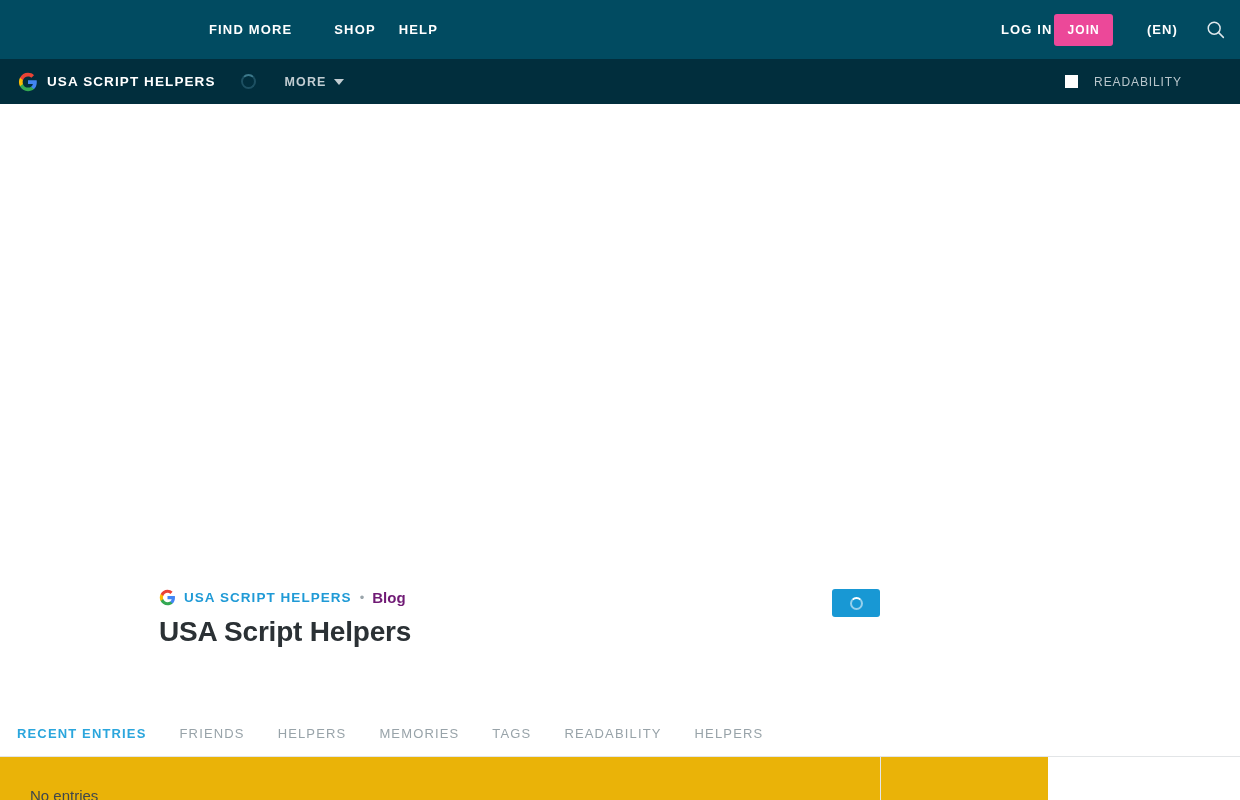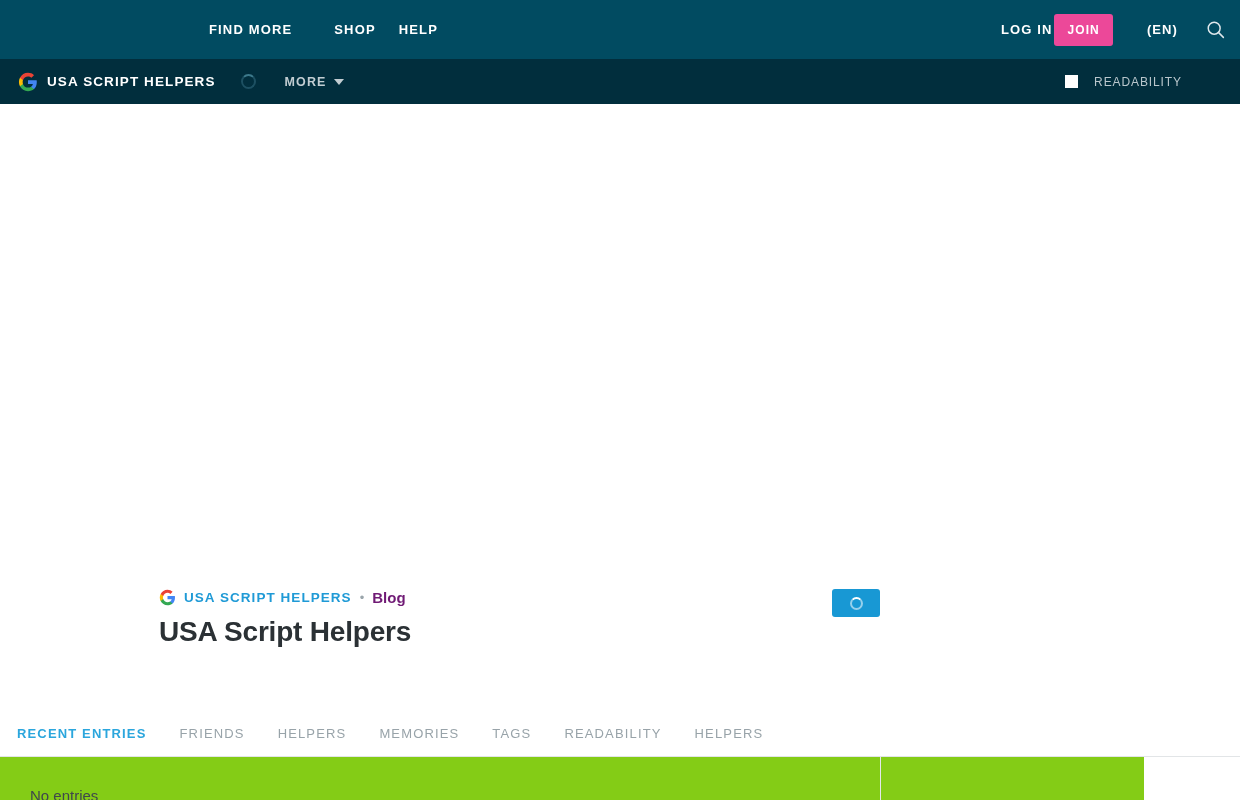--- a/index.html
+++ b/index.html
@@ -286,23 +286,23 @@
     cursor: pointer;
     white-space: nowrap;
     margin-right: 33px;
   }
   .tab.active { color: #2ba6dd; font-weight: 700; }
 
   
   .content-area {
     position: absolute;
     top: 757px; left: 0;
-    width: 1144px;
+    width: 1048px;
     height: 43px;
-    background: #84cc16;
+    background: #eab308;
   }
 
   .col-divider {
     position: absolute;
     left: 880px; top: 0;
     width: 1px; height: 43px;
     background: #e4e7e9;
   }
 
   .no-entries {

